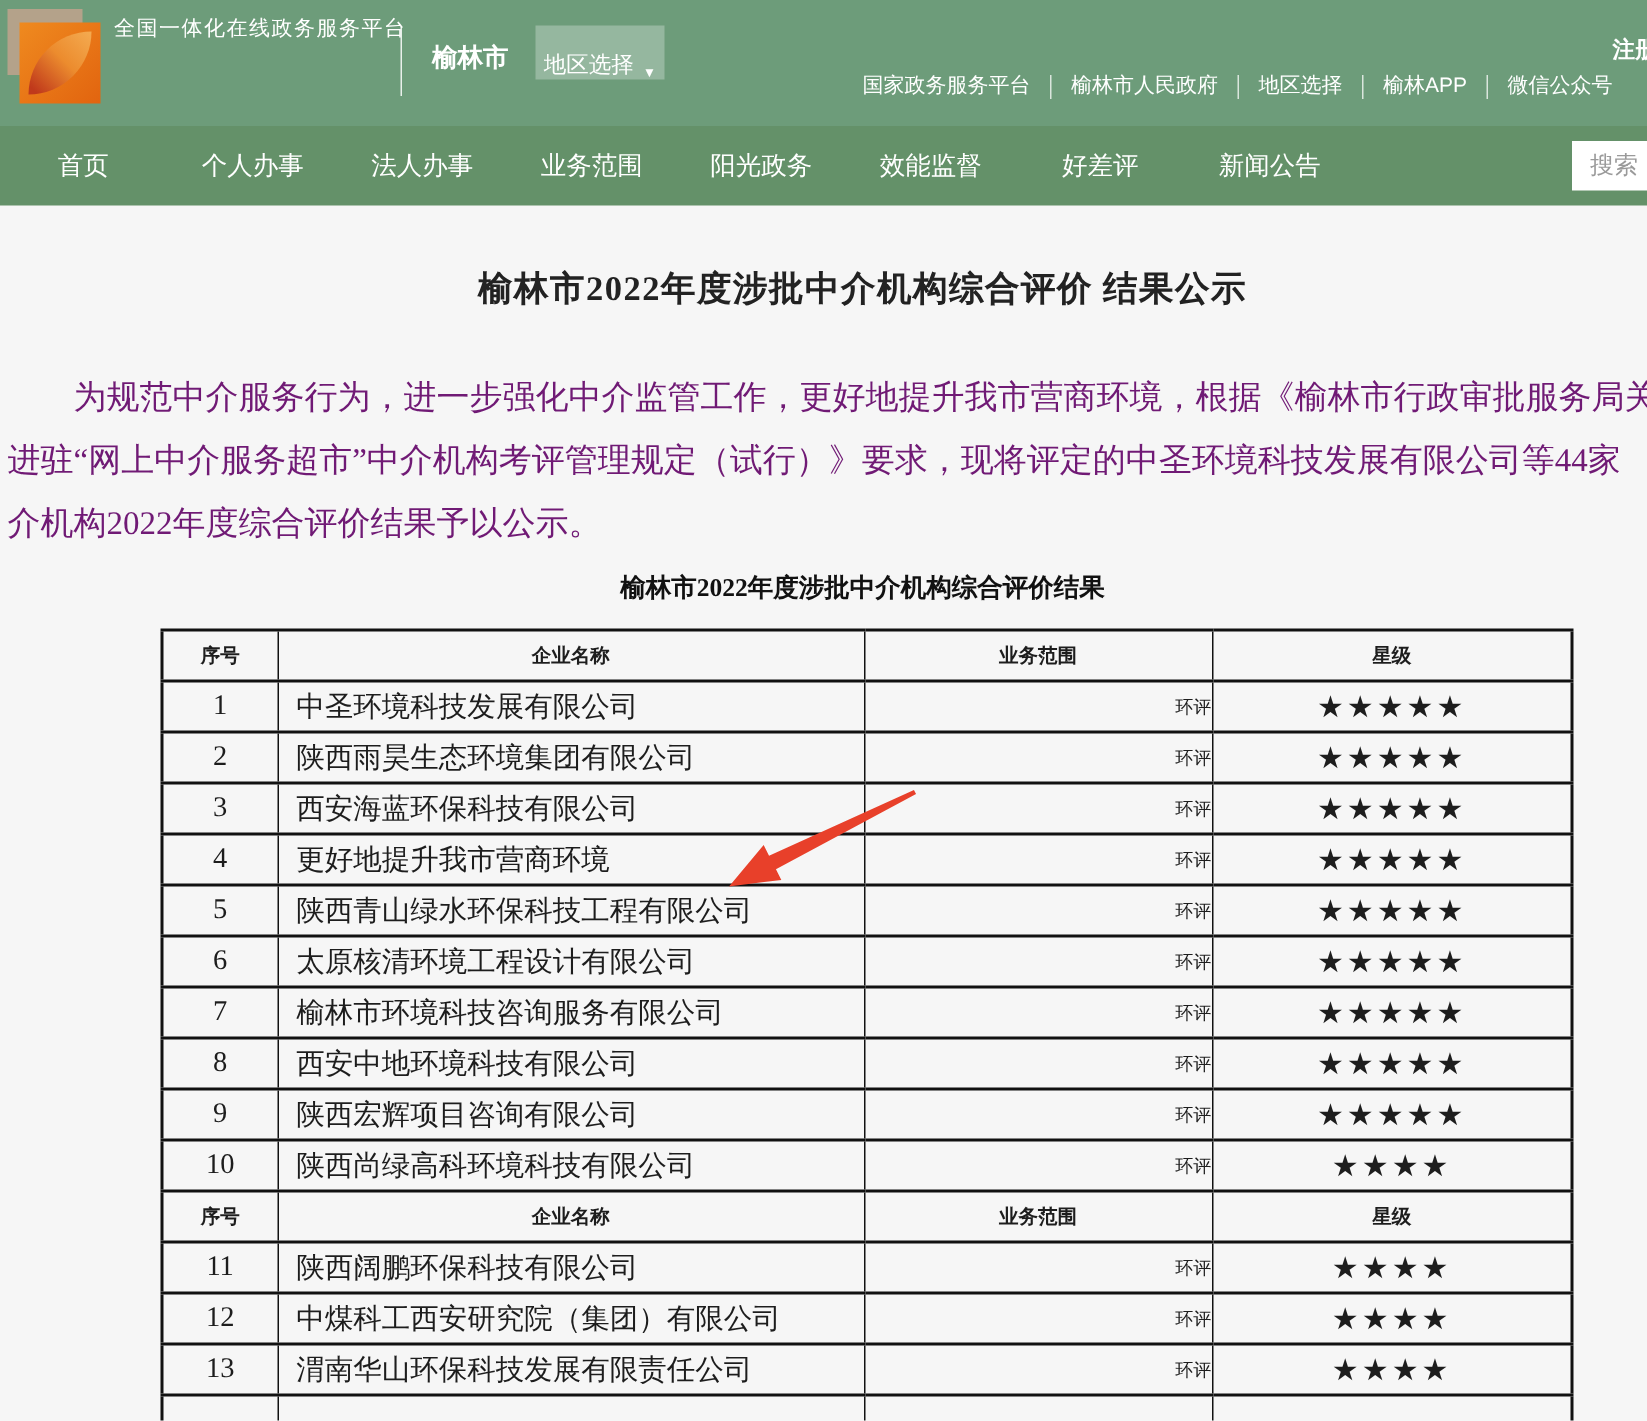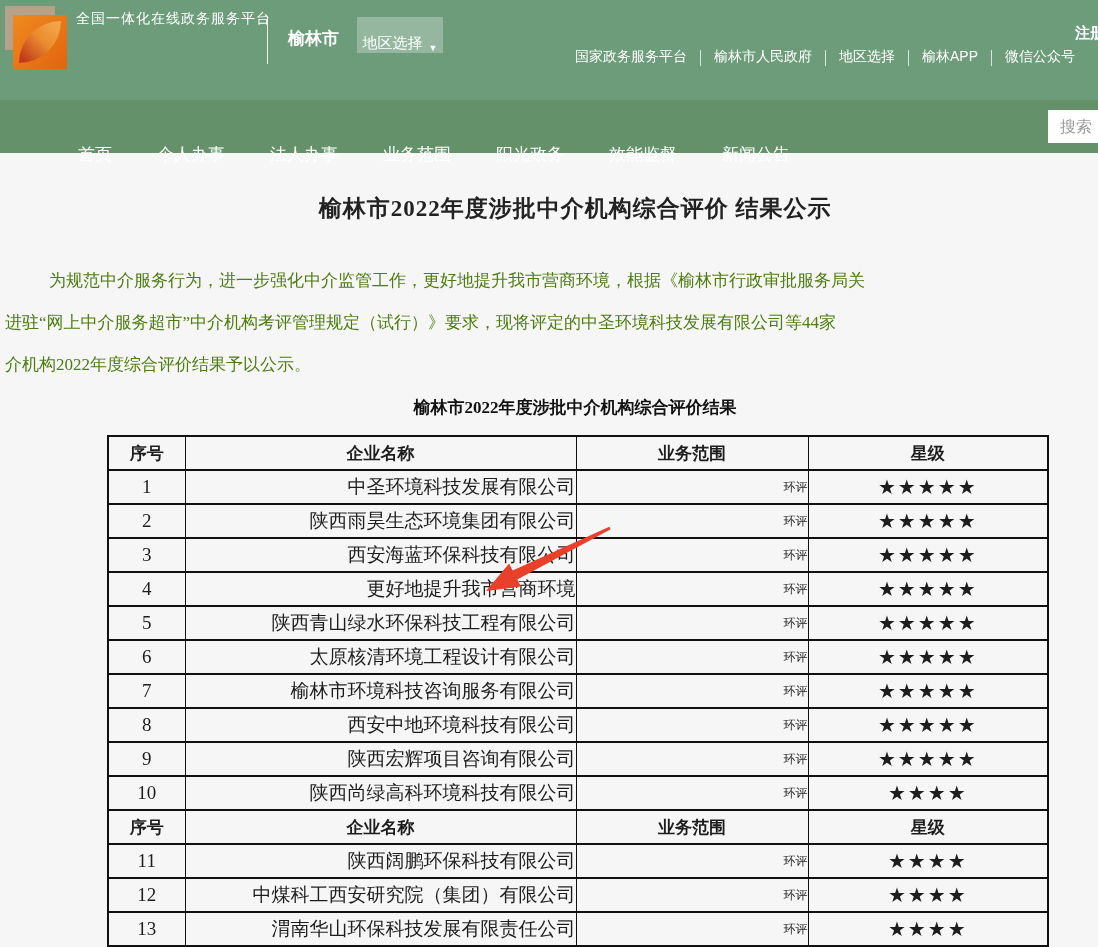--- a/index.html
+++ b/index.html
@@ -2,62 +2,62 @@
 <html><head>
 <meta charset="utf-8">
 <style>
   html,body{margin:0;padding:0;}
   body{
     width:1098px;height:947px;overflow:hidden;position:relative;
     background:#f6f6f6;
     font-family:"Liberation Sans","DejaVu Sans",sans-serif;
   }
   
-  .top-header{position:relative;height:100px;background:#6d9c7a;}
+  .top-header{position:relative;height:84px;background:#6d9c7a;}
   .logo{position:absolute;left:5px;top:6px;width:72px;height:72px;}
   .logo-back{position:absolute;left:0;top:0;width:50px;height:44px;background:#b4a28a;}
   .logo-front{position:absolute;left:8px;top:9px;width:54px;height:54px;background:linear-gradient(135deg,#ef8a1f,#e2640f);}
   .logo-leaf{position:absolute;left:14px;top:15px;width:42px;height:42px;border-radius:100% 0 100% 0;background:linear-gradient(45deg,#c0391b 8%,#ec8c2e 55%,#f4ab51);}
   .brand{position:absolute;left:76px;top:10px;color:#fff;}
   .brand-small{font-size:14px;letter-spacing:1px;}
   .brand-big{font-size:28px;letter-spacing:2px;margin-top:4px;font-weight:500;}
   .v-divider{position:absolute;left:267px;top:18px;width:1px;height:46px;background:rgba(255,255,255,.85);}
   .city{position:absolute;left:288px;top:27px;color:#fff;font-size:17px;font-weight:bold;}
   .region-btn{position:absolute;left:357px;top:17px;width:86px;height:36px;background:rgba(255,255,255,.28);
     color:#fff;font-size:15px;display:flex;align-items:flex-end;justify-content:center;gap:6px;cursor:pointer;}
   .caret{font-size:9px;line-height:1;}
   .quick-links{position:absolute;left:575px;top:0;height:66px;display:flex;align-items:flex-end;}
   .qlink{color:#fff;font-size:14px;text-decoration:none;white-space:nowrap;cursor:pointer;}
   .qsep{width:1px;height:16px;background:rgba(255,255,255,.75);margin:0 13px;display:inline-block;}
   .register{position:absolute;left:1075px;top:24px;color:#fff;font-size:15px;font-weight:bold;white-space:nowrap;cursor:pointer;}
   
   .main-nav{position:relative;height:53px;background:#649169;}
   .main-nav ul{list-style:none;margin:0;padding:0;display:flex;position:absolute;left:-1px;top:0;height:53px;}
-  .nav-item{width:113px;text-align:right;line-height:53px;color:#fff;font-size:17px;cursor:pointer;white-space:nowrap;margin-top:28px;}
+  .nav-item{width:113px;text-align:center;line-height:53px;color:#fff;font-size:17px;cursor:pointer;white-space:nowrap;}
   .search-box{position:absolute;left:1048px;top:10px;width:140px;height:33px;background:#fff;border:none;outline:none;
     padding:0 0 0 12px;font-size:16px;color:#555;font-family:inherit;}
   .search-box::placeholder{color:#9a9a9a;}
   
   .article{position:relative;font-family:"Liberation Serif","DejaVu Serif",serif;color:#2e2e2e;}
   .article-title{width:1150px;text-align:center;margin-top:40px;font-size:23px;font-weight:bold;color:#222;
     letter-spacing:1px;white-space:nowrap;}
   .paragraph{margin-top:36px;}
-  .para-line{margin-left:5px;height:42px;line-height:42px;font-size:17px;white-space:nowrap;color:#4d7c0f;}
+  .para-line{margin-left:5px;height:42px;line-height:42px;font-size:22px;white-space:nowrap;color:#701a75;}
   .para-line.first{text-indent:44px;}
   .table-caption{width:1150px;text-align:center;margin-top:10px;font-size:17px;font-weight:bold;color:#111;white-space:nowrap;}
   
   .results-table{margin:16px 0 0 107px;border-collapse:collapse;table-layout:fixed;width:940px;
     border:2px solid #111;background:transparent;}
   .results-table th,.results-table td{
     border-left:1px solid #111;border-right:1px solid #111;
     border-top:2px solid #111;border-bottom:2px solid #111;
     height:32px;padding:0;color:#1d1d1d;overflow:hidden;white-space:nowrap;}
-  .results-table th{font-size:17px;font-weight:bold;text-align:center;font-family:"Liberation Serif","DejaVu Serif",serif;}
+  .results-table th{font-size:13px;font-weight:bold;text-align:center;font-family:"Liberation Serif","DejaVu Serif",serif;}
   .c-no{text-align:center;font-size:19px;}
-  .c-name{text-align:right;padding-left:12px !important;font-size:19px;}
+  .c-name{text-align:left;padding-left:12px !important;font-size:19px;}
   .c-scope{text-align:right;font-size:12px;color:#3a3a3a;}
   .c-stars{text-align:center;font-size:20px;letter-spacing:2px;color:#111;}
   
   .red-arrow{position:absolute;left:450px;top:515px;width:180px;height:90px;pointer-events:none;}
 </style>
 </head>
 <body>
 
 <div class="top-header">
   <div class="logo">
@@ -89,20 +89,21 @@
 </div>
 
 <div class="main-nav">
   <ul>
       <li class="nav-item">首页</li>
       <li class="nav-item">个人办事</li>
       <li class="nav-item">法人办事</li>
       <li class="nav-item">业务范围</li>
       <li class="nav-item">阳光政务</li>
       <li class="nav-item">效能监督</li>
+      <li class="nav-item">好差评</li>
       <li class="nav-item">新闻公告</li>
     </ul>
   <input class="search-box" type="text" placeholder="搜索" style="">
 </div>
 
 <div class="article">
   <div class="article-title">榆林市2022年度涉批中介机构综合评价 结果公示</div>
 
   <div class="paragraph">
     <div class="para-line first">为规范中介服务行为，进一步强化中介监管工作，更好地提升我市营商环境，根据《榆林市行政审批服务局关</div>

